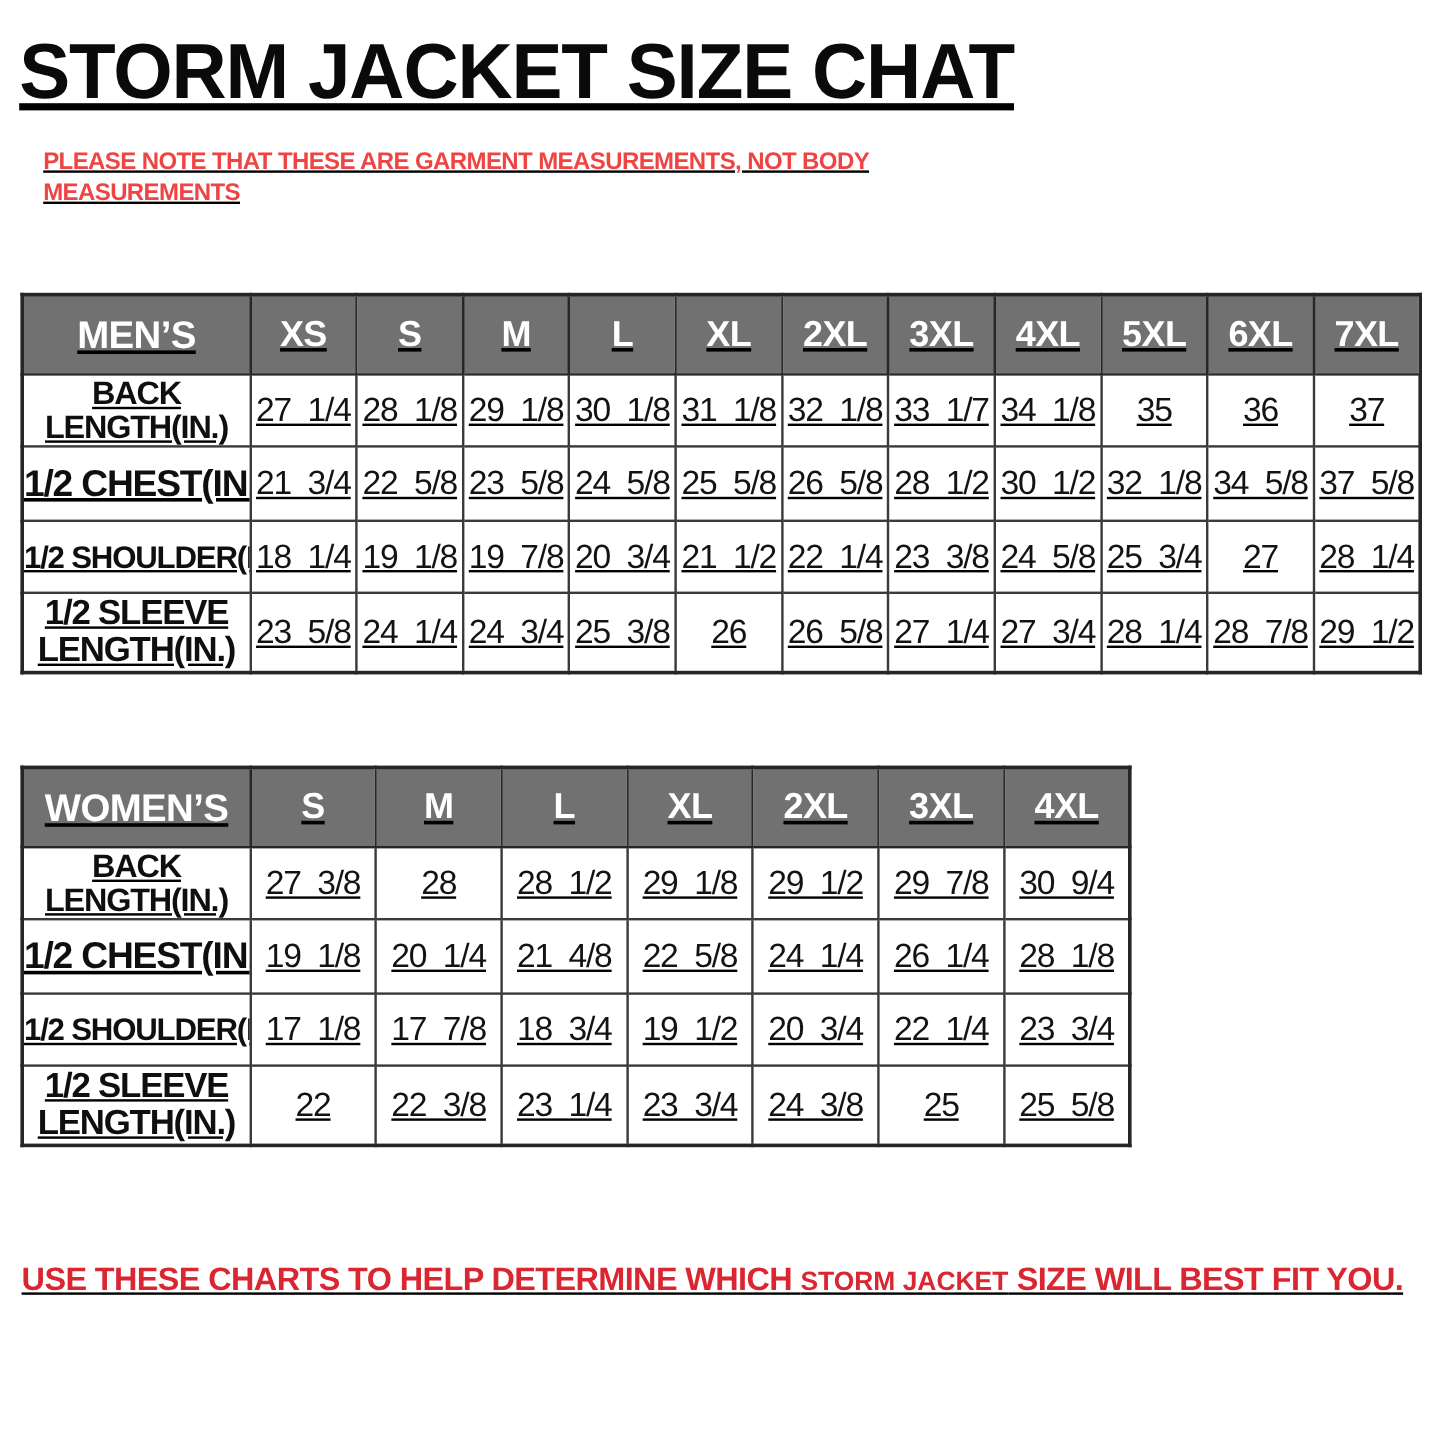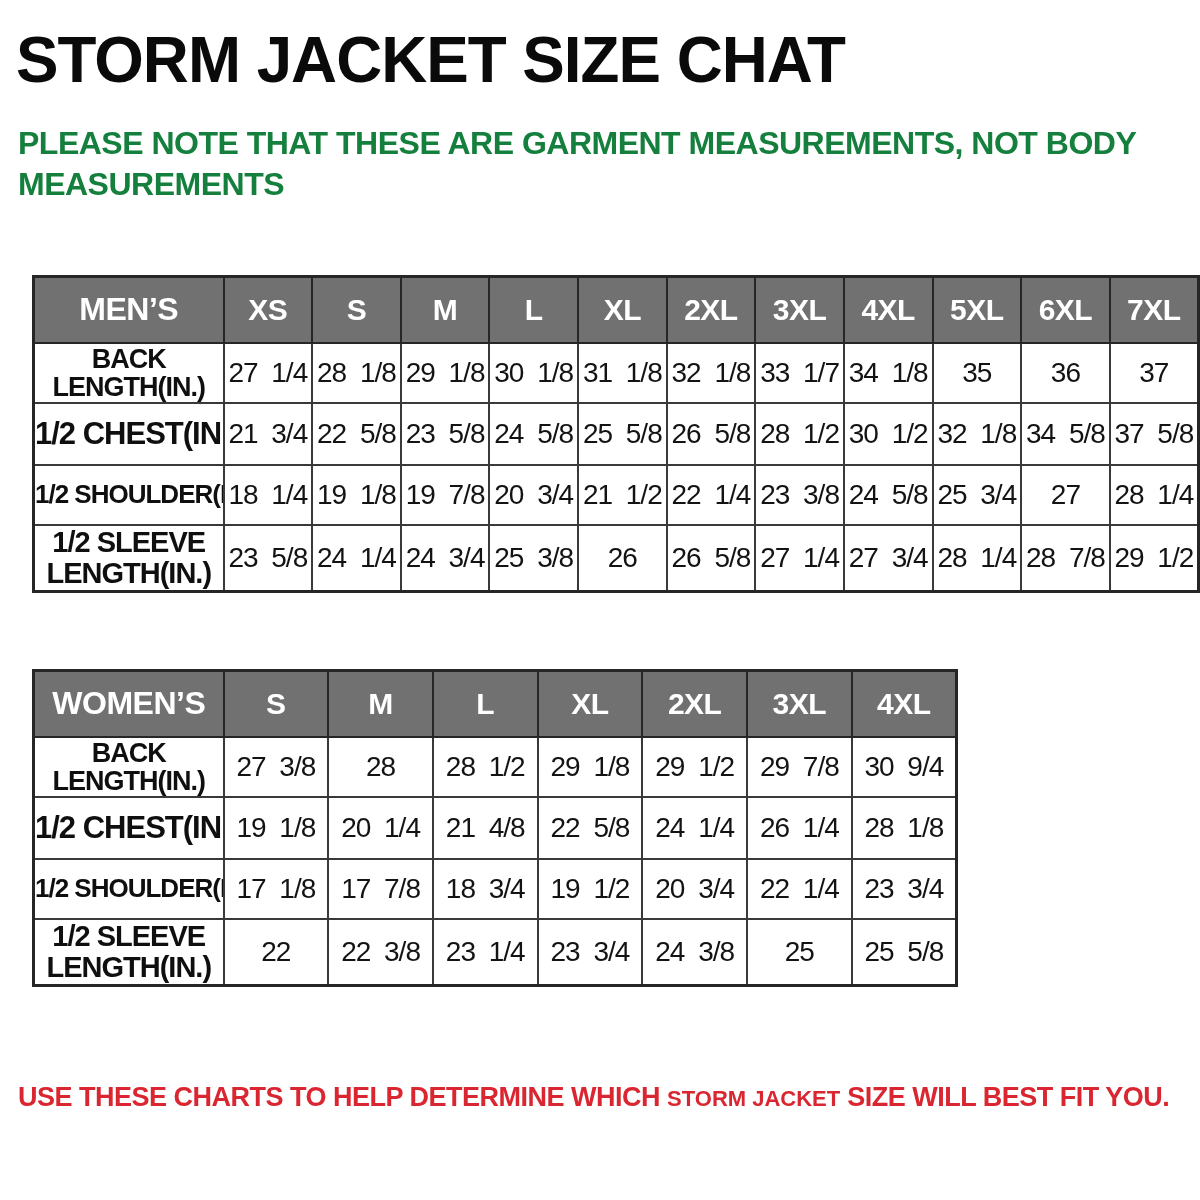--- a/index.html
+++ b/index.html
@@ -10,44 +10,45 @@
     height: 1200px;
     overflow: hidden;
     font-family: "Liberation Sans", sans-serif;
   }
   .page {
     position: relative;
     width: 1200px;
     height: 1200px;
     padding: 22px 10px 0 16px;
     box-sizing: border-box;
+    text-decoration: underline;
   }
   .title {
     margin: 0;
     font-size: 65px;
     font-weight: bold;
     color: #0a0a0a;
     letter-spacing: -1px;
     transform: scaleX(0.98);
     transform-origin: left center;
     white-space: nowrap;
   }
   .note {
-    margin: 26px 0 0 2px;
-    font-size: 32px;
-    font-weight: bold;
-    color: #15803d;
+    margin: 26px 0 0 20px;
+    font-size: 20px;
+    font-weight: bold;
+    color: #ef4444;
     line-height: 1.28;
     letter-spacing: -0.5px;
   }
   .size-table {
     border-collapse: collapse;
     table-layout: fixed;
     border: 3px solid #262626;
-    margin-left: 16px;
+    margin-left: 1px;
   }
   .size-table.men { width: 1168px; margin-top: 70px; }
   .size-table.women { width: 926px; margin-top: 76px; }
   .size-table th, .size-table td {
     border: 2px solid #3a3a3a;
     text-align: center;
     vertical-align: middle;
     padding: 0;
     white-space: nowrap;
     overflow: hidden;

